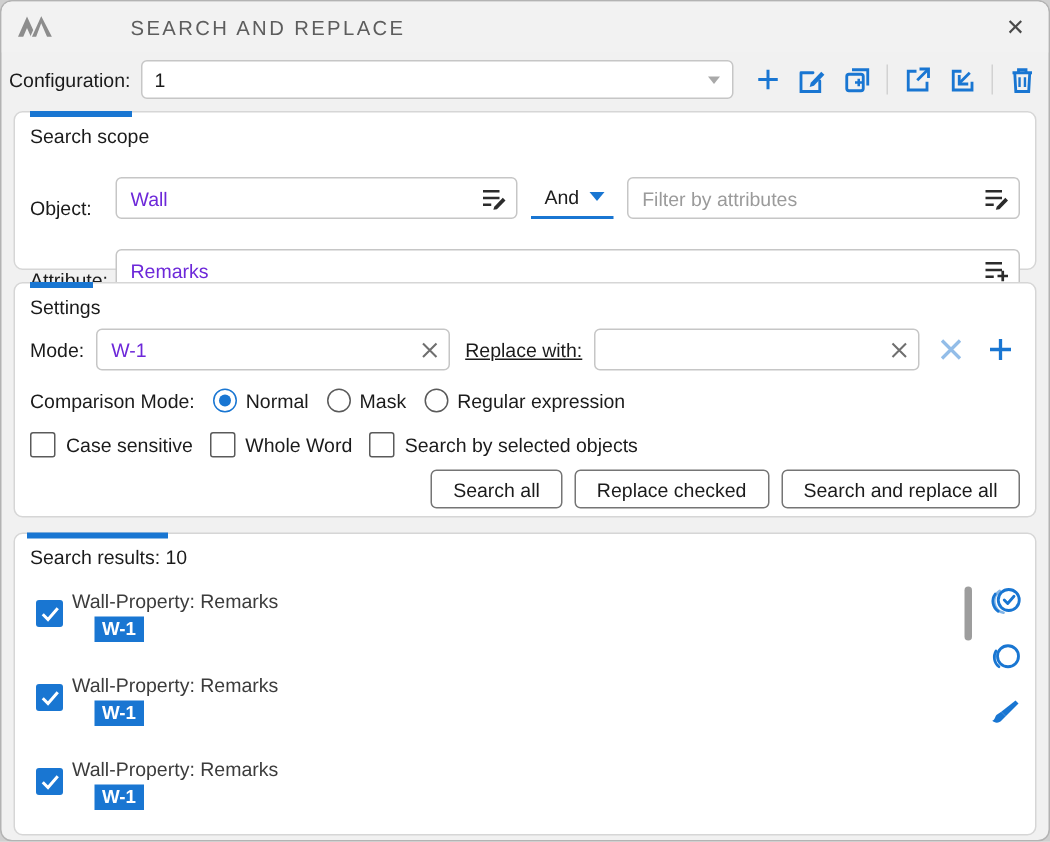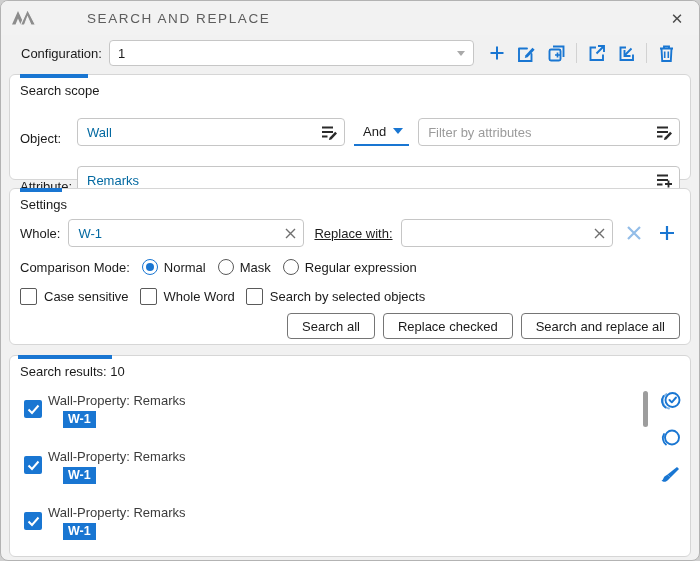--- a/index.html
+++ b/index.html
@@ -26,21 +26,21 @@
   .title {
     margin-left: 8px; color: #5d5d5d; font-size: 13.5px;
     letter-spacing: 1.6px; font-weight: 400;
   }
   .close-btn {
     margin-left: auto; width: 28px; height: 26px; border: none; background: transparent;
     color: #4a4a4a; font-size: 15px; cursor: pointer; line-height: 1;
   }
 
   
-  .config-row { display: flex; align-items: center; padding: 0 20px; margin-top: 3px; height: 30px; }
+  .config-row { display: flex; align-items: center; padding: 0 5px; margin-top: 3px; height: 30px; }
   .config-label { margin-right: 7px; }
   .combobox {
     width: 420px; height: 26px; background: #fff;
     border: 1px solid #c6c6c6; border-radius: 4px;
     display: flex; align-items: center; padding: 0 8px; position: relative;
   }
   .combobox .value { flex: 1; }
   .chev-down {
     width: 0; height: 0; border-left: 4px solid transparent;
     border-right: 4px solid transparent; border-top: 5px solid #a9a9a9;
@@ -67,21 +67,21 @@
   .results-box { margin-top: 10px; height: 202px; }
 
   .form-row { display: flex; align-items: flex-end; margin-top: 20px; height: 28px; }
   .form-label { width: 57px; flex: 0 0 auto; }
 
   .tinput {
     height: 28px; background: #fff; border: 1px solid #c6c6c6; border-radius: 4px;
     display: flex; align-items: center; padding: 0 6px 0 9px; position: relative;
   }
   .tinput input {
-    border: none; outline: none; flex: 1; font: inherit; color: #0369a1;
+    border: none; outline: none; flex: 1; font: inherit; color: #6d28d9;
     background: transparent; min-width: 0;
   }
   .tinput input::placeholder { color: #9b9b9b; }
   .trail-icon { flex: 0 0 auto; margin-left: 4px; display:flex; }
 
   .and-dd {
     display: flex; align-items: center; gap: 7px; padding: 0 6px 0 9px; height: 28px;
     border-bottom: 2px solid #1976d2; margin: 0 9px; cursor: pointer;
   }
   .and-dd .tri {
@@ -254,21 +254,21 @@
         </span>
       </div>
     </div>
   </div>
 
   <div class="box settings-box">
     <div class="box-tab" style="left:10px;width:42px;"></div>
     <div class="box-title">Settings</div>
 
     <div class="find-row">
-      <span class="find-label">Whole:</span>
+      <span class="find-label">Mode:</span>
       <div class="tinput find-input">
         <input value="W-1" style="">
         <span class="trail-icon">
           <svg width="13" height="13" viewBox="0 0 13 13">
               <path d="M2 2 L11 11 M11 2 L2 11" stroke="#6f6f6f" stroke-width="1.4"></path>
             </svg>
         </span>
       </div>
       <span class="replace-label">Replace with:</span>
       <div class="tinput replace-input">

